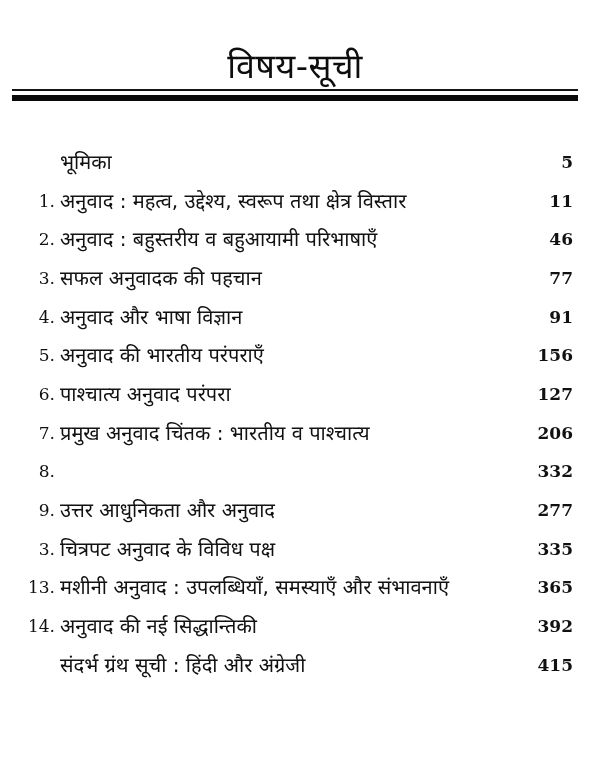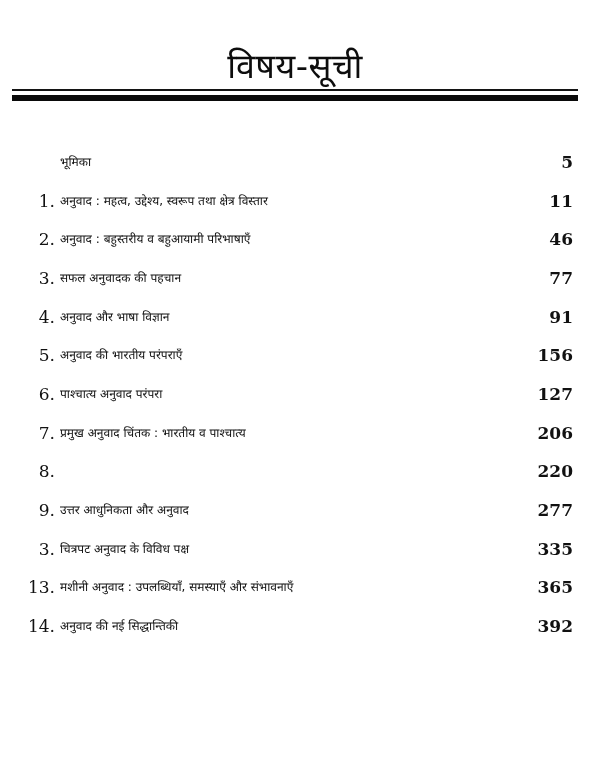--- a/index.html
+++ b/index.html
@@ -70,21 +70,21 @@
       white-space: nowrap;
       text-align: right;
     }
     .label {
       position: absolute;
       left: 60px;
       top: 0;
       height: 38.67px;
       line-height: 38.67px;
       font-family: "DejaVu Sans", "Liberation Sans", sans-serif;
-      font-size: 12px;
+      font-size: 20px;
       white-space: nowrap;
     }
     .page-no {
       position: absolute;
       right: 27px;
       top: 0;
       height: 38.67px;
       line-height: 38.67px;
       font-family: "DejaVu Serif", "Liberation Serif", serif;
       font-size: 17px;
@@ -138,21 +138,21 @@
       <span class="label">पाश्चात्य अनुवाद परंपरा</span>
       <span class="page-no">127</span>
     </div>
     <div class="row">
       <span class="num">7.</span>
       <span class="label">प्रमुख अनुवाद चिंतक : भारतीय व पाश्चात्य</span>
       <span class="page-no">206</span>
     </div>
     <div class="row">
       <span class="num">8.</span>
-      <span class="page-no">220</span>
+      <span class="page-no">332</span>
     </div>
     <div class="row">
       <span class="num">9.</span>
       <span class="label">उत्तर आधुनिकता और अनुवाद</span>
       <span class="page-no">277</span>
     </div>
     <div class="row">
       <span class="num">3.</span>
       <span class="label">चित्रपट अनुवाद के विविध पक्ष</span>
       <span class="page-no">335</span>
@@ -160,14 +160,19 @@
     <div class="row">
       <span class="num">13.</span>
       <span class="label">मशीनी अनुवाद : उपलब्धियाँ, समस्याएँ और संभावनाएँ</span>
       <span class="page-no">365</span>
     </div>
     <div class="row">
       <span class="num">14.</span>
       <span class="label">अनुवाद की नई सिद्धान्तिकी</span>
       <span class="page-no">392</span>
     </div>
+    <div class="row">
+      <span class="num"></span>
+      <span class="label">संदर्भ ग्रंथ सूची : हिंदी और अंग्रेजी</span>
+      <span class="page-no">415</span>
+    </div>
   </div>
 </div>
 
 </body></html>

